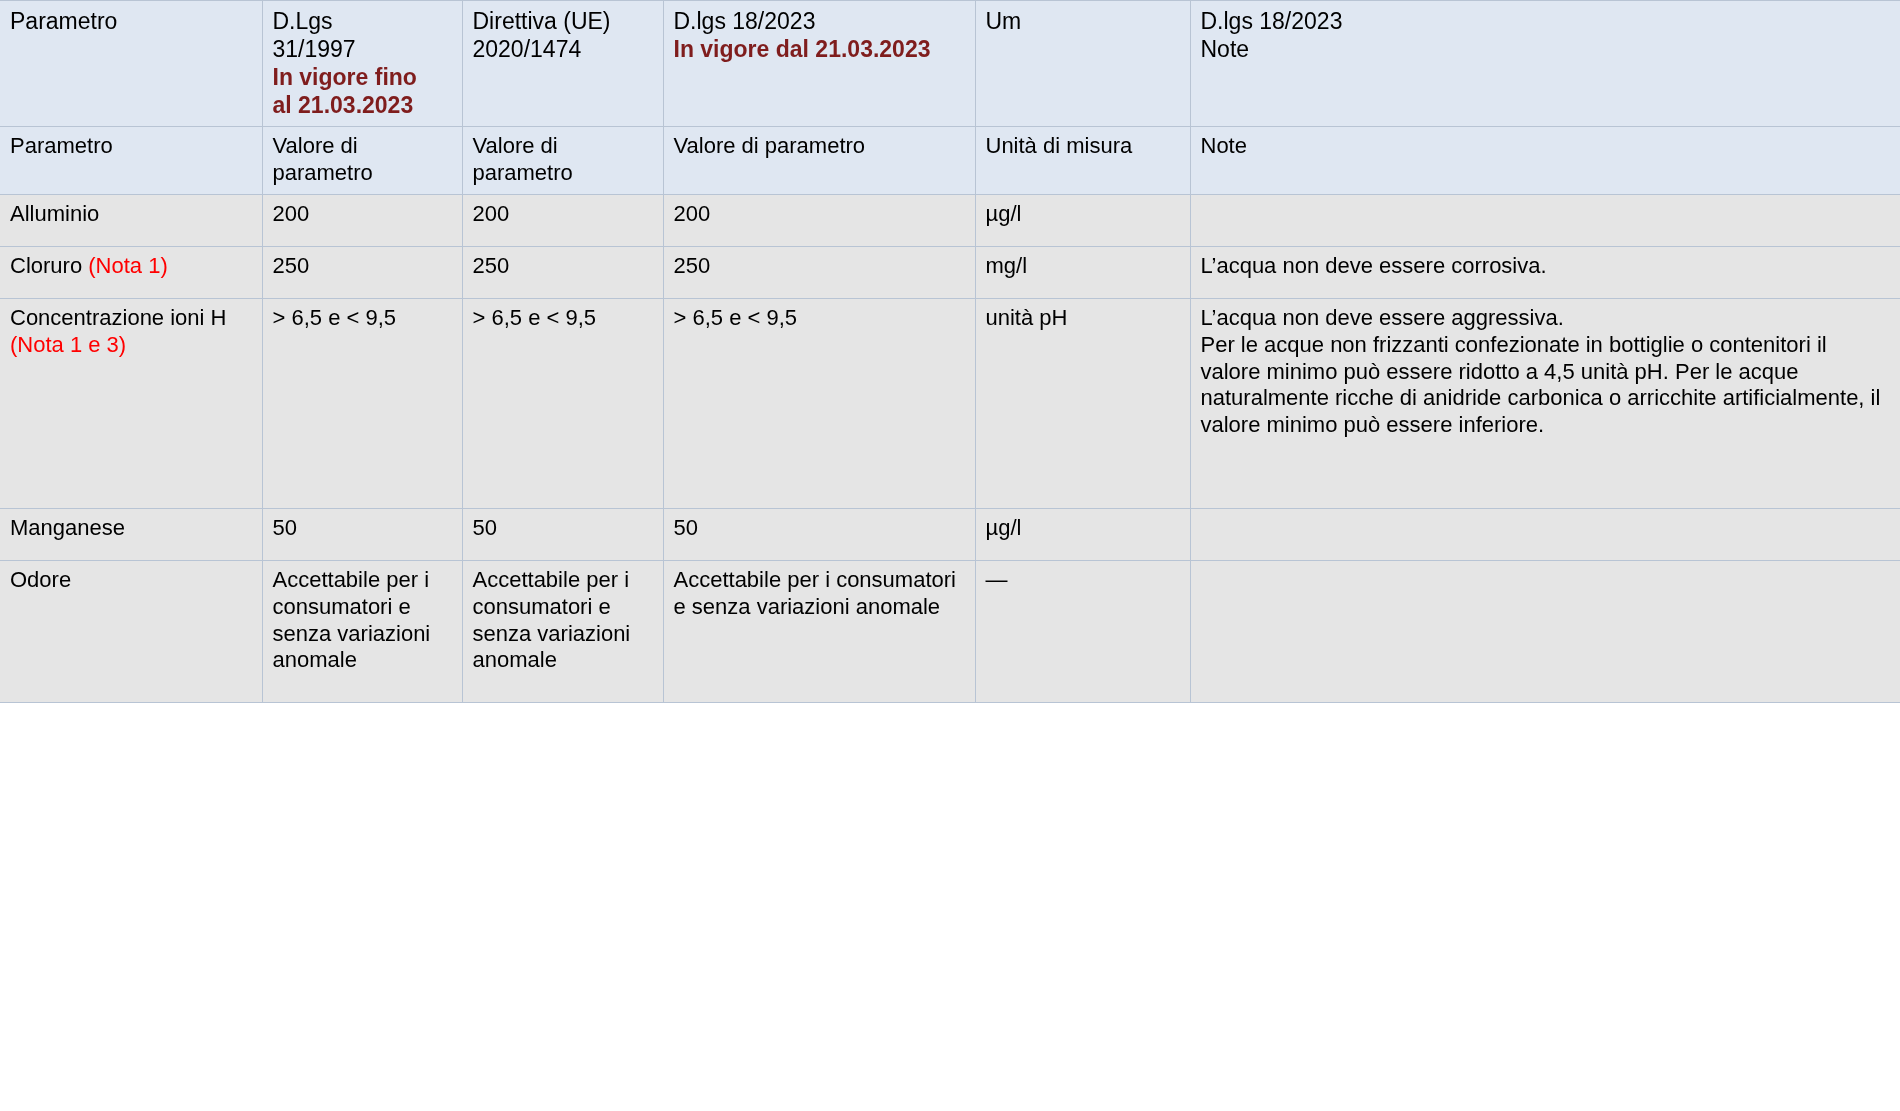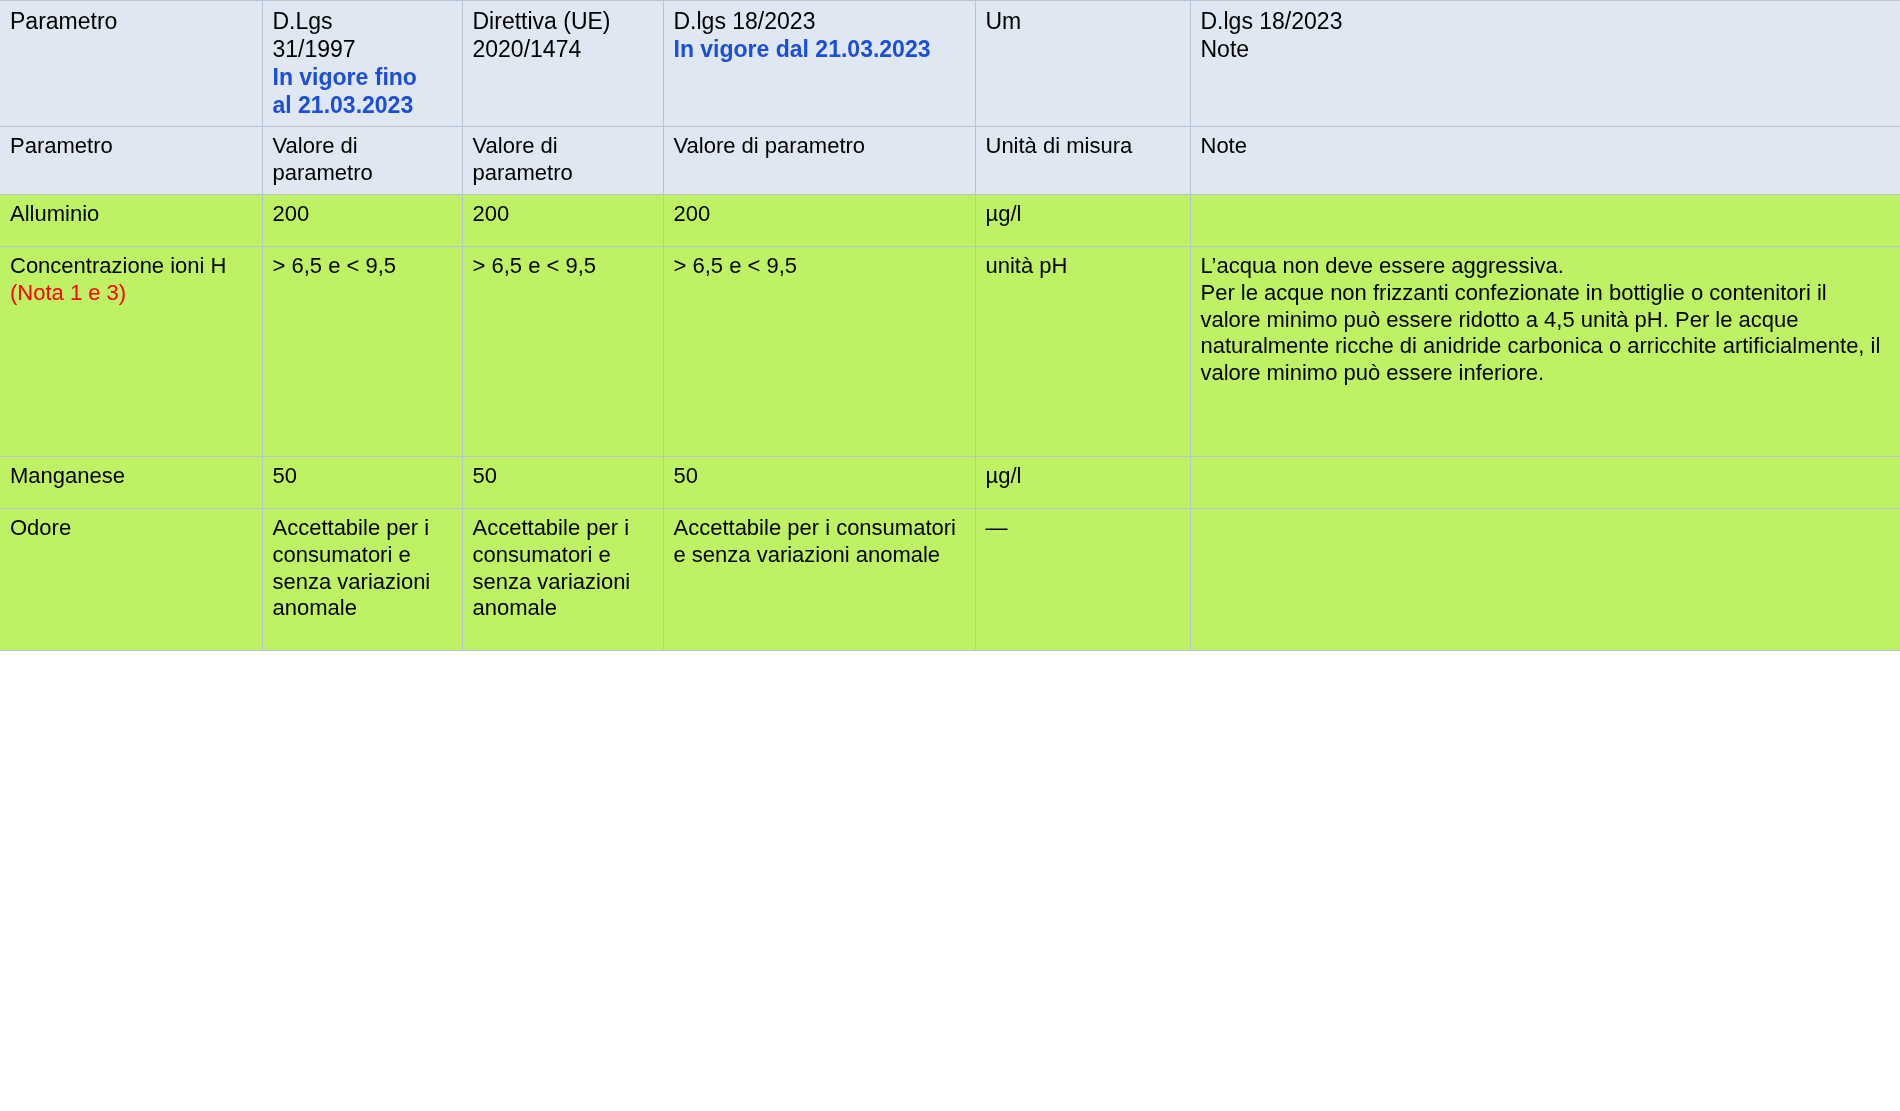--- a/index.html
+++ b/index.html
@@ -58,24 +58,24 @@
     height: 100px;
     padding-top: 8px;
   }
   thead tr.head-sub td {
     background: #dfe7f2;
     font-size: 22px;
     border-color: #c3cede;
     height: 48px;
   }
 
-  tbody td { background: #bef264; margin-top: 11px; }
+  tbody td { background: #e5e5e5; margin-top: 11px; }
 
   .red { color: #ff0000; }
-  .redline { color: #1d4ed8; display: block; font-weight: bold; }
+  .redline { color: #7f1d1d; display: block; font-weight: bold; }
   .subline { display: block; }
 
   
   tr[data-h="38"] td { height: 38px; }
   tr[data-h="63"] td { height: 63px; }
   tr[data-h="115"] td { height: 115px; }
   tr[data-h="128"] td { height: 128px; }
   tr[data-h="196"] td { height: 196px; }
 </style>
 </head>
@@ -130,20 +130,28 @@
 
   <tbody id="table-body">
       <tr data-h="38">
         <td><span>Alluminio</span></td>
         <td>200</td>
         <td>200</td>
         <td>200</td>
         <td>µg/l</td>
         <td></td>
       </tr>
+      <tr data-h="38">
+        <td><span>Cloruro </span><span class="red">(Nota 1)</span></td>
+        <td>250</td>
+        <td>250</td>
+        <td>250</td>
+        <td>mg/l</td>
+        <td>L’acqua non deve essere corrosiva.</td>
+      </tr>
       <tr data-h="196">
         <td><span>Concentrazione ioni H </span><span class="red">(Nota 1 e 3)</span></td>
         <td>&gt; 6,5 e &lt; 9,5</td>
         <td>&gt; 6,5 e &lt; 9,5</td>
         <td>&gt; 6,5 e &lt; 9,5</td>
         <td>unità pH</td>
         <td>
           <span class="subline">L’acqua non deve essere aggressiva.</span>
           <span class="subline">Per le acque non frizzanti confezionate in bottiglie o contenitori il valore minimo può essere ridotto a 4,5 unità pH. Per le acque naturalmente ricche di anidride carbonica o arricchite artificialmente, il valore minimo può essere inferiore.</span>
         </td>

